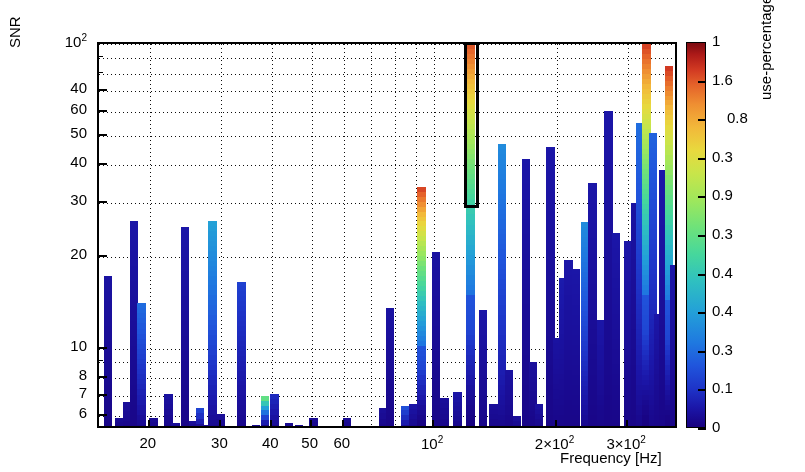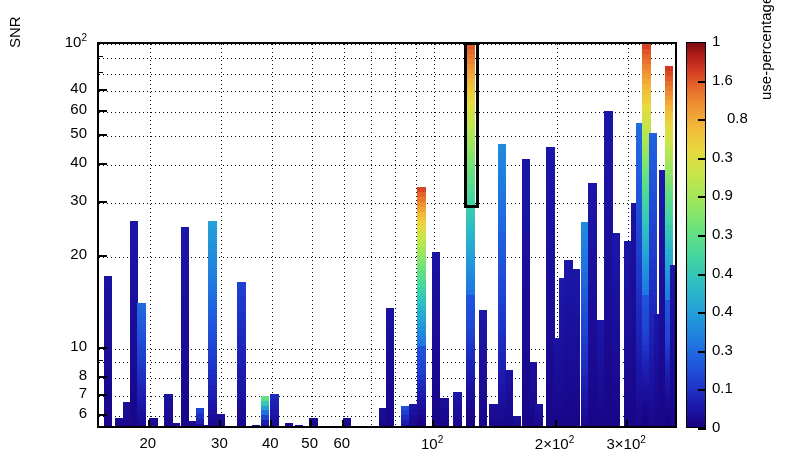--- a/index.html
+++ b/index.html
@@ -56,20 +56,21 @@
            white-space:nowrap;}
   sup{font-size:10px;vertical-align:super;}
 </style>
 </head>
 <body>
 
 <div id="root">
 
 
   <div class="ytitle">SNR</div>
+  <div class="xtitle">Frequency [Hz]</div>
 
   <div class="frame">
     <div class="plotinner" id="plotinner">
         <div class="gl" style="top: 372.1px;"></div>
         <div class="gl" style="top: 351.7px;"></div>
         <div class="gl" style="top: 334px;"></div>
         <div class="gl" style="top: 318.4px;"></div>
         <div class="gl" style="top: 304.5px;"></div>
         <div class="gl" style="top: 212.8px;"></div>
         <div class="gl" style="top: 159.2px;"></div>

